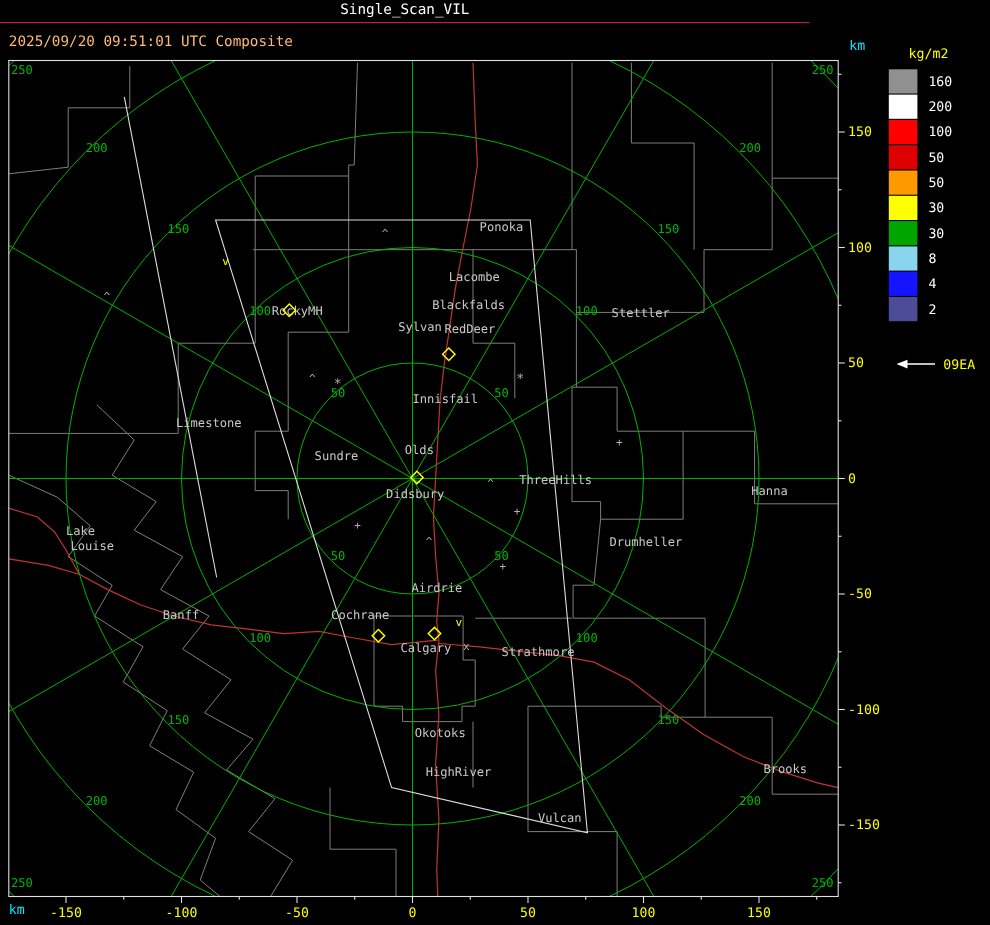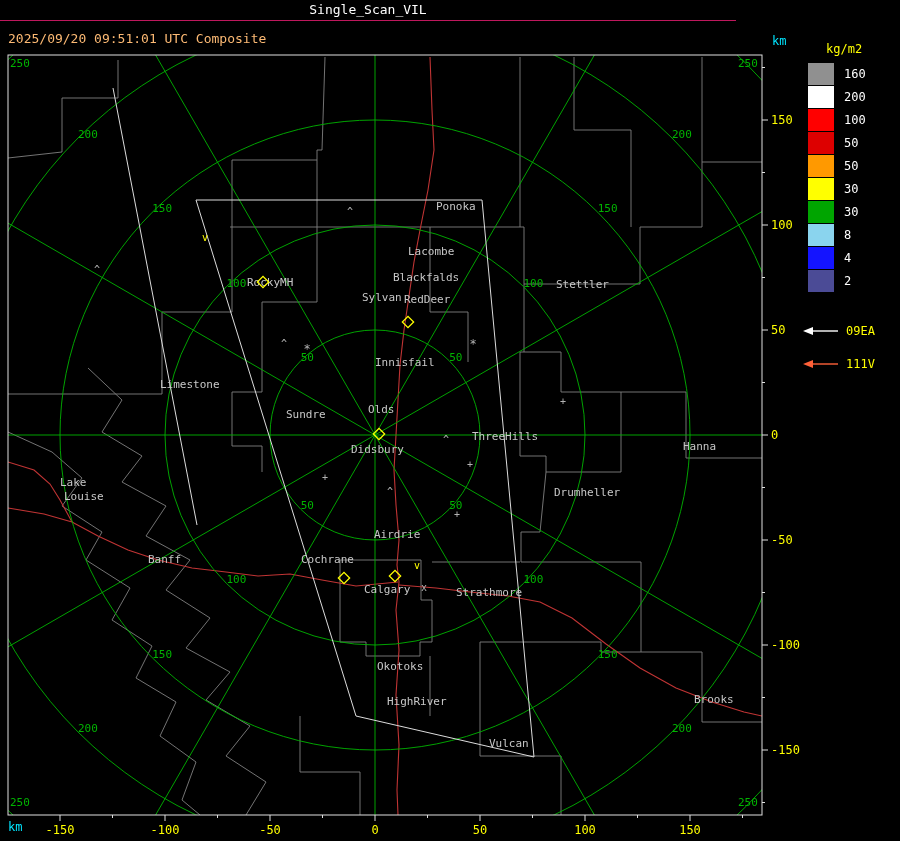--- a/index.html
+++ b/index.html
@@ -11,21 +11,21 @@
   .infobar{position:absolute;top:31px;left:8px;color:#fdba74;font-size:13px;}
   .km-top{position:absolute;left:772px;top:34px;color:#00e5ff;font-size:12px;}
   .km-bottom{position:absolute;left:8px;top:820px;color:#00e5ff;font-size:12px;}
   #mapsvg{position:absolute;left:0;top:0;}
   .sidebar{position:absolute;left:802px;top:42px;width:96px;}
   .cb-unit{margin-left:24px;margin-bottom:6px;color:#ffff00;font-size:12px;}
   .cb-row{display:flex;align-items:center;height:23px;}
   .swatch{width:26px;height:22px;margin-left:6px;flex:0 0 auto;}
   .cb-label{color:#ffffff;margin-left:10px;font-size:12px;}
   #sites{margin-top:22px;}
-  .site-row{display:flex;align-items:center;height:33px;}
+  .site-row{display:flex;align-items:center;height:33px;justify-content:center;}
   .site-label{color:#ffff00;margin-left:6px;font-size:12px;}
   svg text{font-family:"DejaVu Sans Mono","Liberation Mono",monospace;}
   .t-city{fill:#c8c8c8;font-size:11px;}
   .t-green{fill:#00b400;font-size:11px;}
   .t-axis{fill:#ffff00;font-size:12px;}
   .t-ymark{fill:#ffff00;font-size:10px;}
   .t-gmark{fill:#b4b4b4;font-size:10px;}
   .t-gstar{fill:#b4b4b4;font-size:12px;}
 </style>
 </head>
@@ -269,21 +269,14 @@
       </div>
     </div>
   <div id="sites">
       <div class="site-row">
         <svg width="38" height="12">
           <line x1="8" y1="6" x2="36" y2="6" stroke="#ffffff" stroke-width="1.4"></line>
           <polygon points="1,6 11,2 11,10" fill="#ffffff"></polygon>
         </svg>
         <span class="site-label">09EA</span>
       </div>
-      <div class="site-row">
-        <svg width="38" height="12">
-          <line x1="8" y1="6" x2="36" y2="6" stroke="#ff6038" stroke-width="1.4"></line>
-          <polygon points="1,6 11,2 11,10" fill="#ff6038"></polygon>
-        </svg>
-        <span class="site-label">111V</span>
-      </div>
     </div>
 </div>
 
 </body></html>

